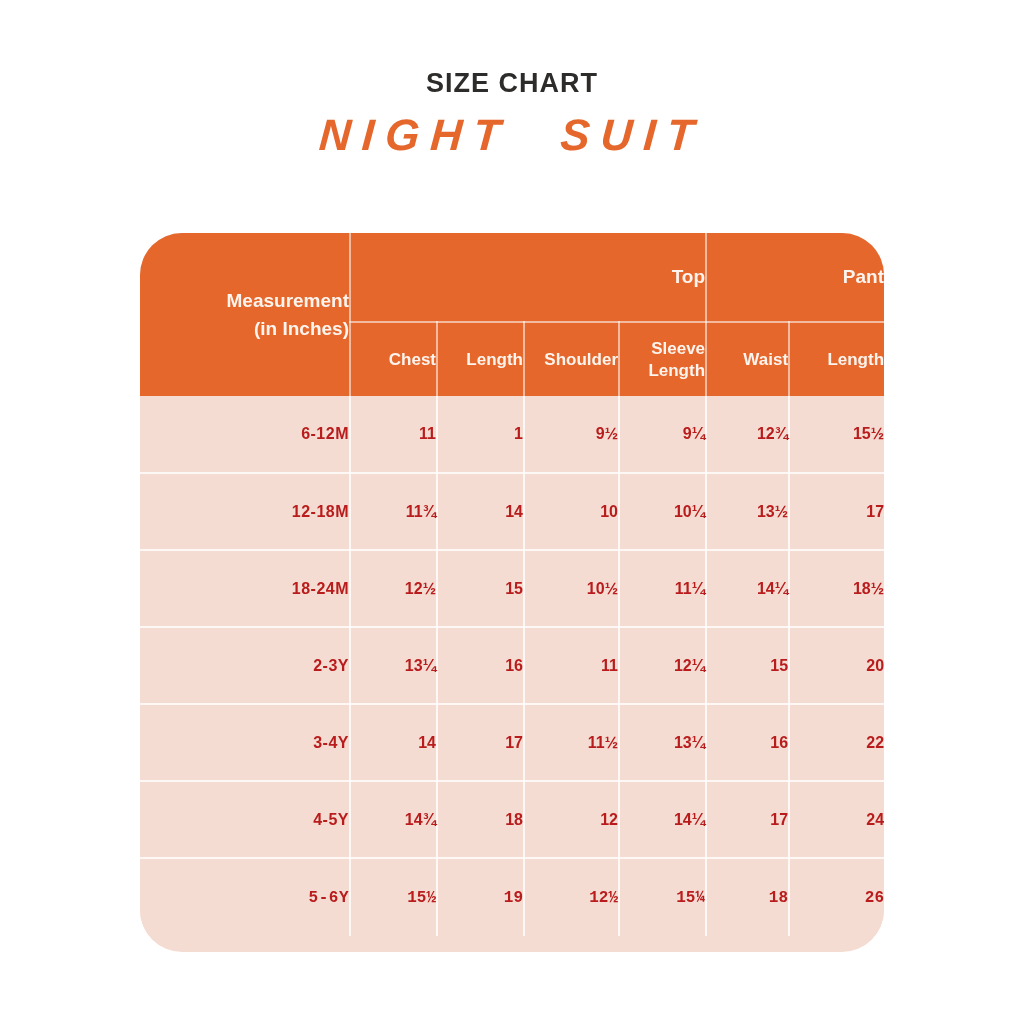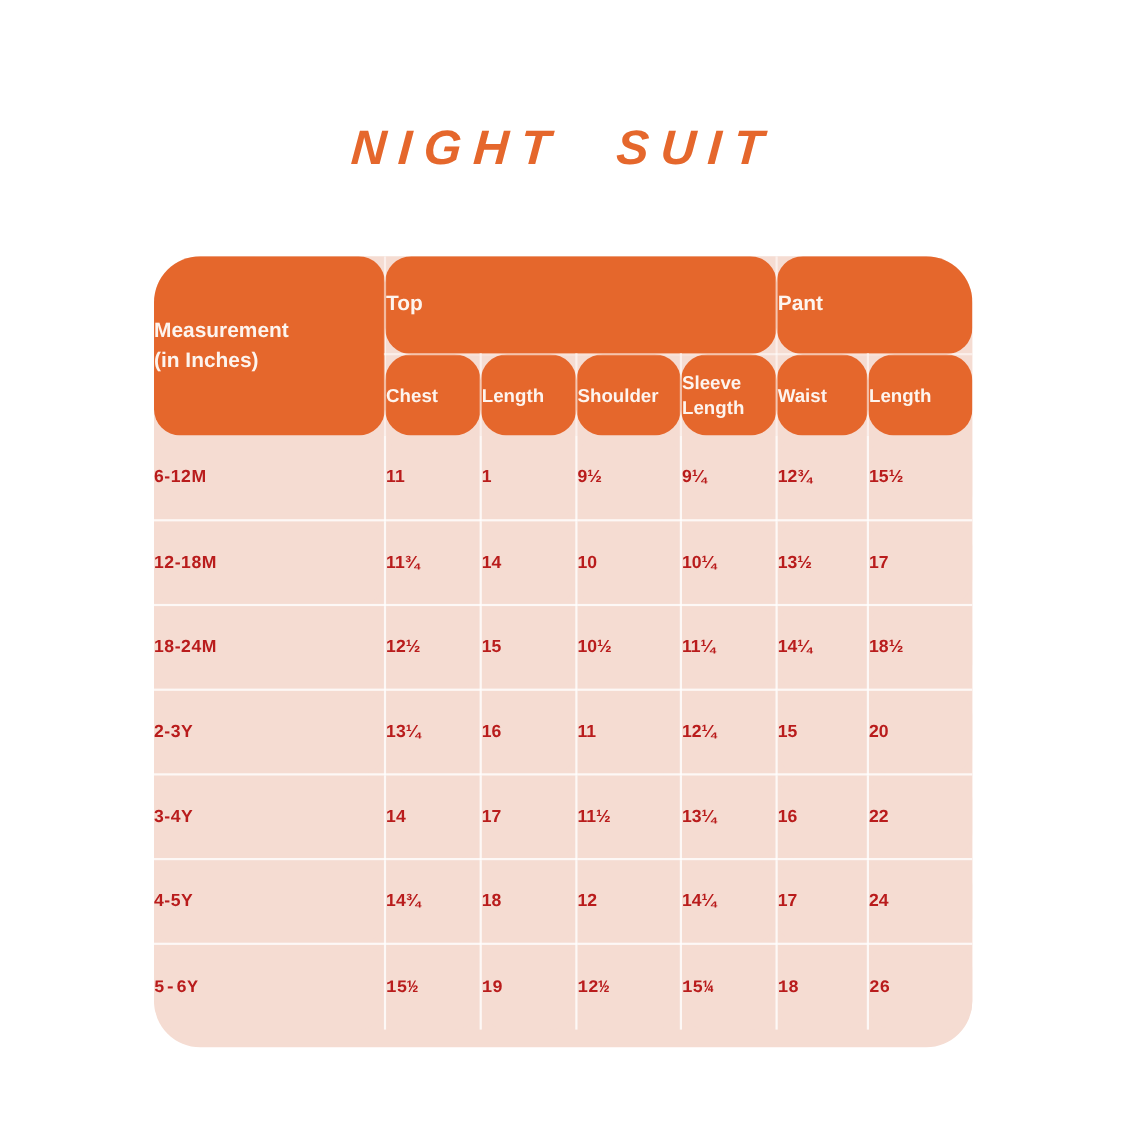--- a/index.html
+++ b/index.html
@@ -46,24 +46,23 @@
     overflow: hidden;
     background: #f5dcd2;
     padding-bottom: 16px;
   }
   table.size-chart {
     width: 744px;
     table-layout: fixed;
     border-collapse: collapse;
   }
   table.size-chart th, table.size-chart td {
-    text-align: left;
+    text-align: right;
     vertical-align: middle;
     padding: 0;
-    border-radius: 24px;
   }
   
   thead th {
     background: #e5672c;
     color: #fdf4ee;
     font-weight: 700;
   }
   th.measure-head {
     font-size: 19px;
     line-height: 1.45;
@@ -94,20 +93,21 @@
     border-bottom: 2px solid rgba(255,255,255,0.8);
   }
   tbody td:last-child { border-right: none; }
   tbody tr:last-child td { border-bottom: none; }
   td.row-label { letter-spacing: 0.5px; }
 </style>
 </head>
 <body>
 
 <div class="page">
+  <div class="page-title">SIZE CHART</div>
   <div class="product-title">NIGHT SUIT</div>
 
   <div class="chart-wrap">
     <table class="size-chart">
       <colgroup>
         <col style="width:210px">
         <col style="width:87px">
         <col style="width:87px">
         <col style="width:95px">
         <col style="width:87px">

